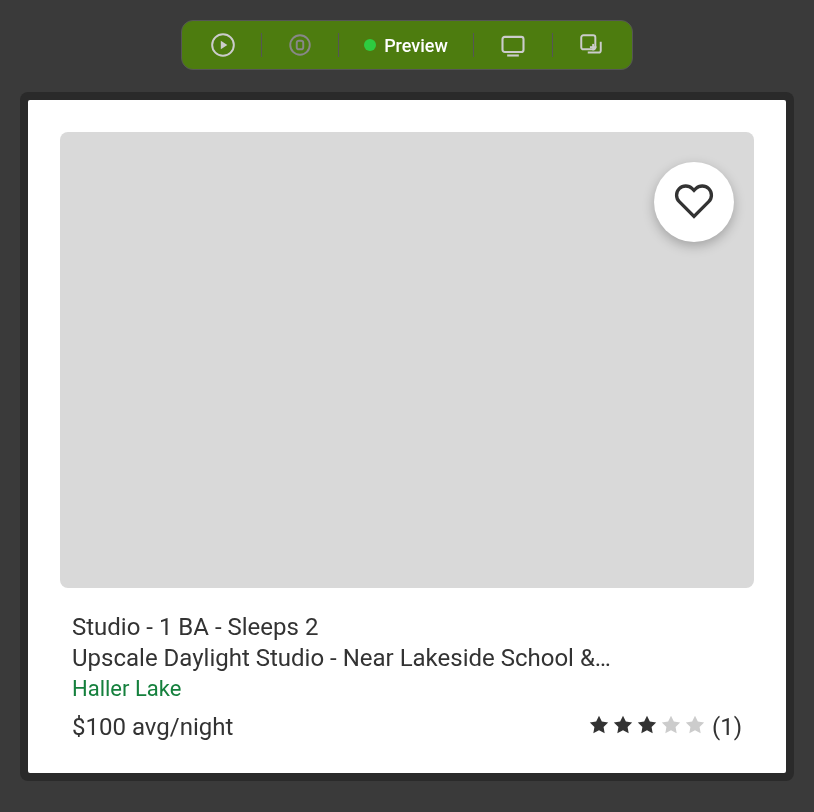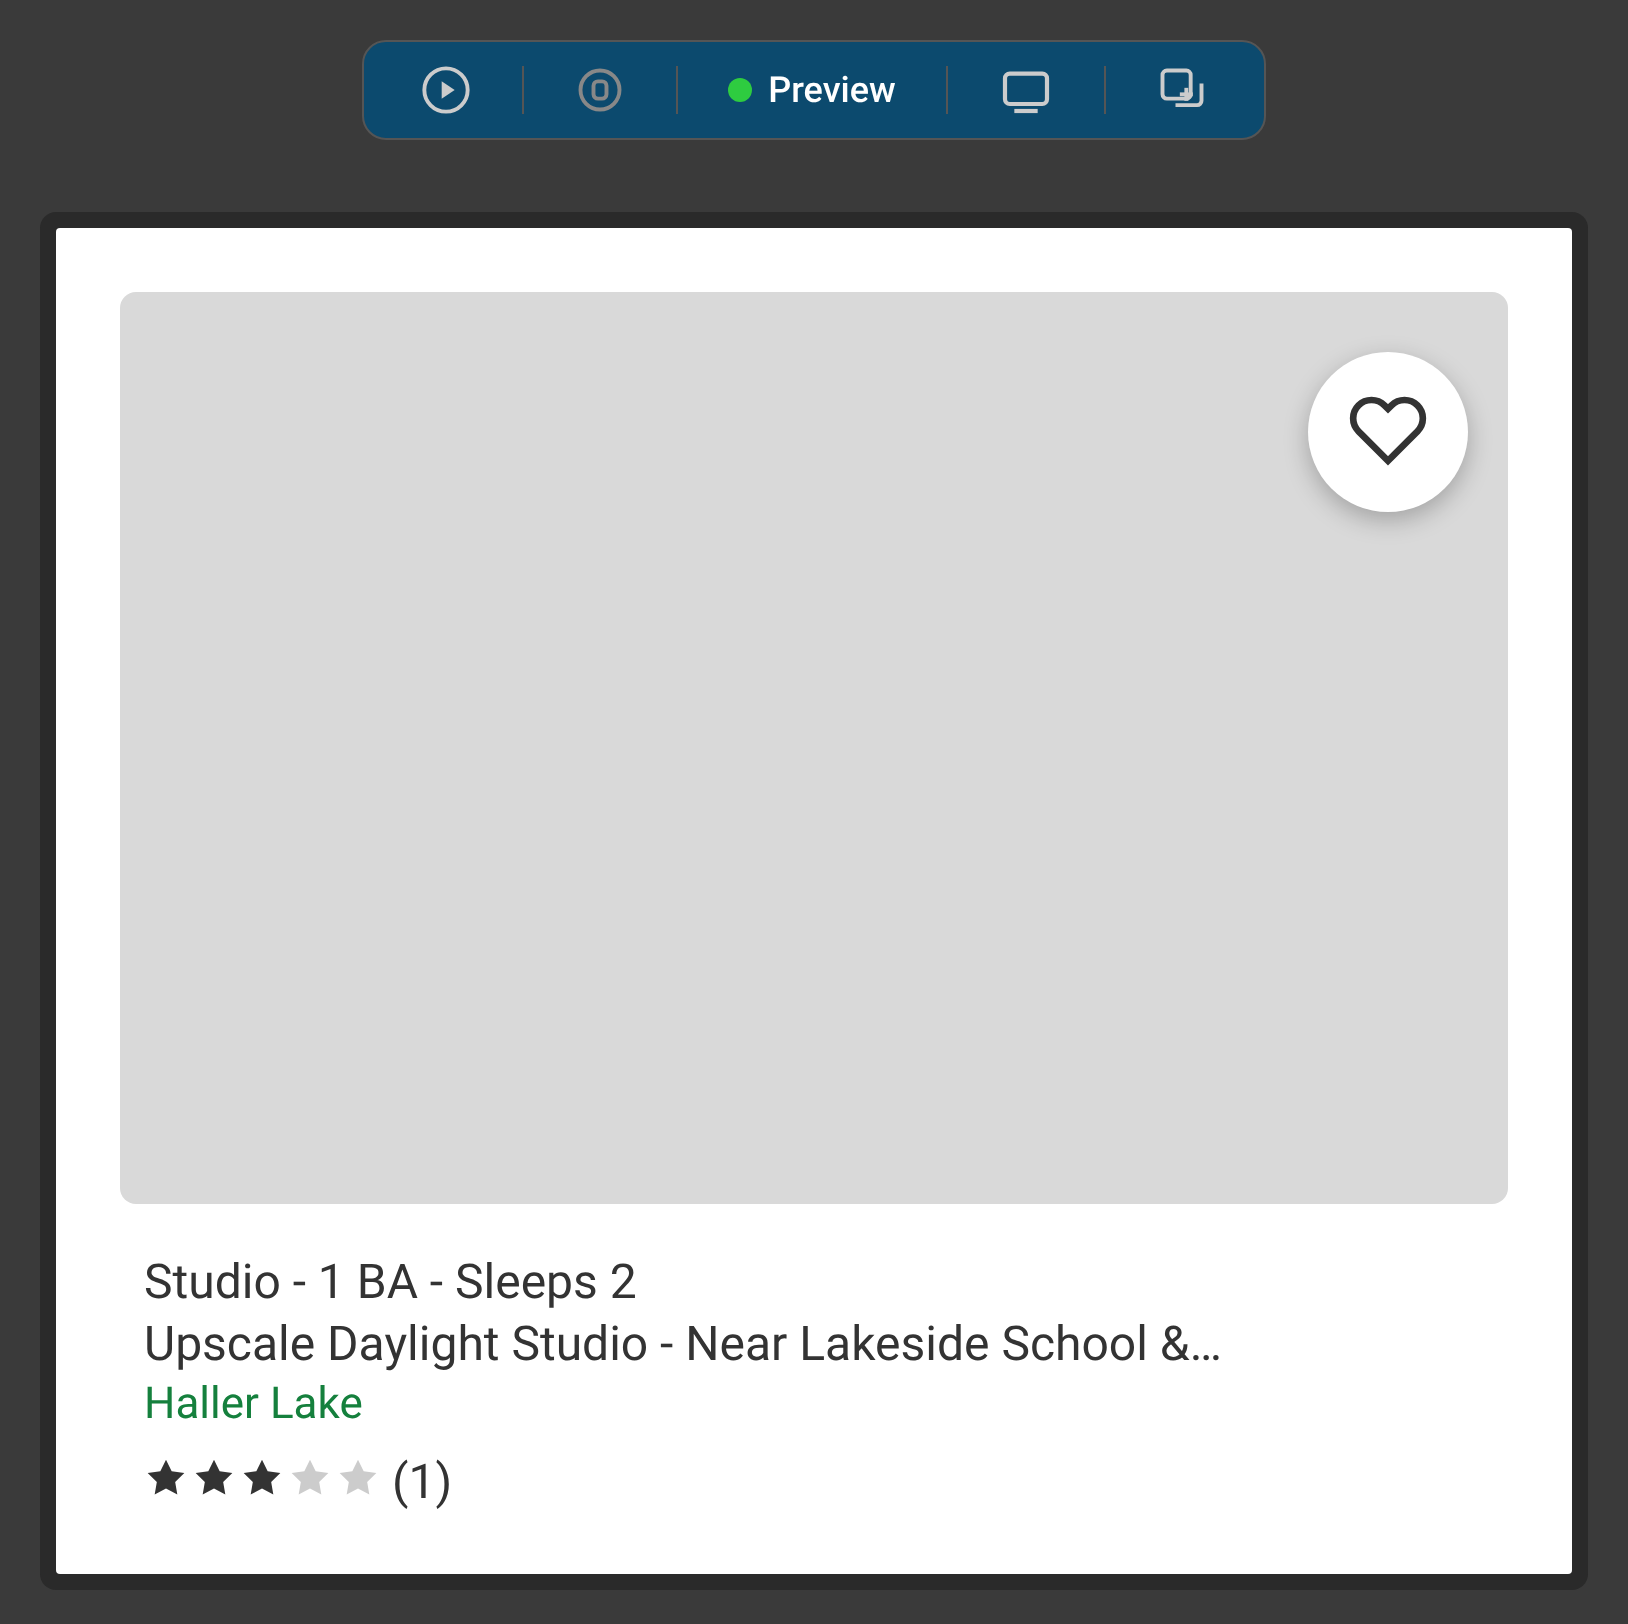--- a/index.html
+++ b/index.html
@@ -20,21 +20,21 @@
       display: flex;
       align-items: center;
       justify-content: center;
       padding: 20px 0;
       gap: 0;
     }
     
     .toolbar-pill {
       display: flex;
       align-items: center;
-      background: #0c4a6e;
+      background: #4d7c0f;
       border: 1px solid #555;
       border-radius: 12px;
       padding: 8px 16px;
       gap: 13px;
     }
     
     .toolbar-item {
       display: flex;
       align-items: center;
       padding: 0 12px;
@@ -68,21 +68,21 @@
       background: #2ecc40;
     }
     
     .preview-label {
       color: #fff;
       font-size: 18px;
       font-weight: 500;
     }
     
     .preview-container {
-      margin: 16px 20px 20px 20px;
+      margin: 2px 20px 20px 20px;
       background: #2a2a2a;
       border-radius: 8px;
       padding: 8px;
     }
     
     .preview-content {
       background: #fff;
       border-radius: 2px;
       padding: 32px;
     }
@@ -236,20 +236,21 @@
               <path d="M20.84 4.61a5.5 5.5 0 0 0-7.78 0L12 5.67l-1.06-1.06a5.5 5.5 0 0 0-7.78 7.78l1.06 1.06L12 21.23l7.78-7.78 1.06-1.06a5.5 5.5 0 0 0 0-7.78z"></path>
             </svg>
           </span>
         </button>
       </div>
       <div class="listing-info">
         <div class="listing-specs">Studio - 1 BA - Sleeps 2</div>
         <div class="listing-title">Upscale Daylight Studio - Near Lakeside School &amp;…</div>
         <div class="listing-location">Haller Lake</div>
         <div class="listing-footer">
+          <div class="listing-price">$100 avg/night</div>
           <div class="rating-section">
             <div class="stars">
               <span class="star-filled">
                 <svg width="22" height="22" viewBox="0 0 24 24" fill="currentColor">
                     <path d="M12 2l3.09 6.26L22 9.27l-5 4.87 1.18 6.88L12 17.77l-6.18 3.25L7 14.14 2 9.27l6.91-1.01L12 2z"></path>
                   </svg>
               </span>
               <span class="star-filled">
                 <svg width="22" height="22" viewBox="0 0 24 24" fill="currentColor">
                     <path d="M12 2l3.09 6.26L22 9.27l-5 4.87 1.18 6.88L12 17.77l-6.18 3.25L7 14.14 2 9.27l6.91-1.01L12 2z"></path>

